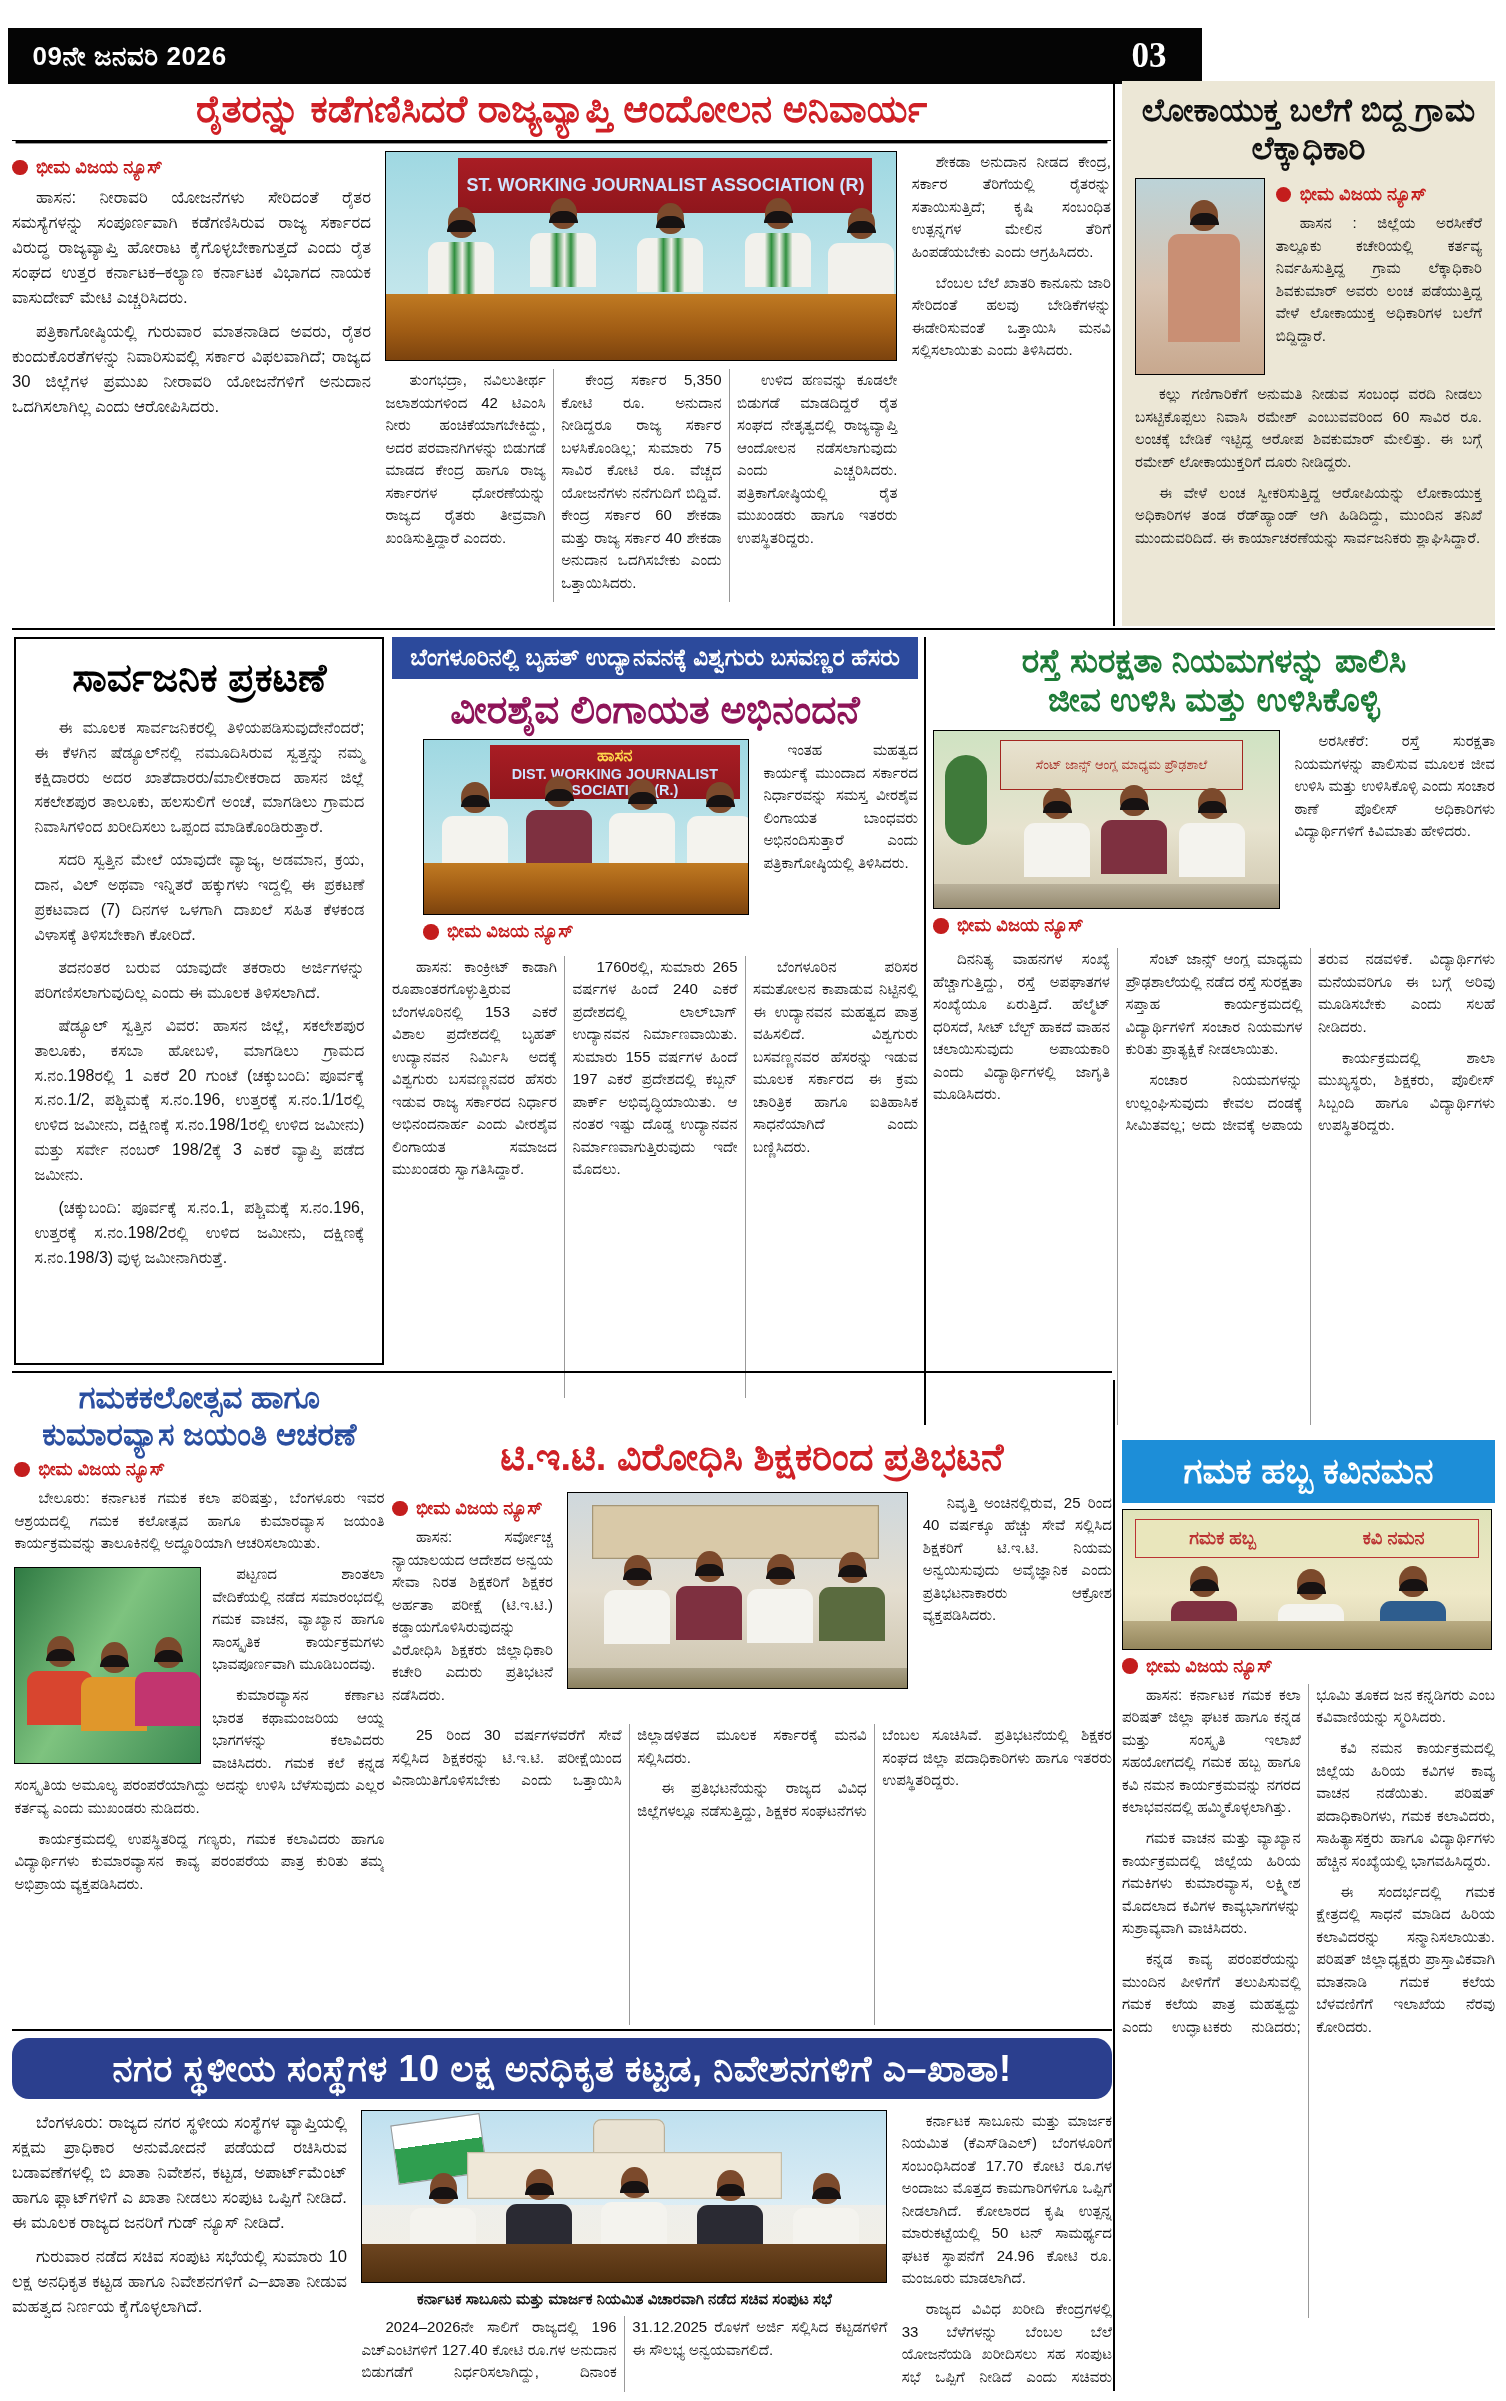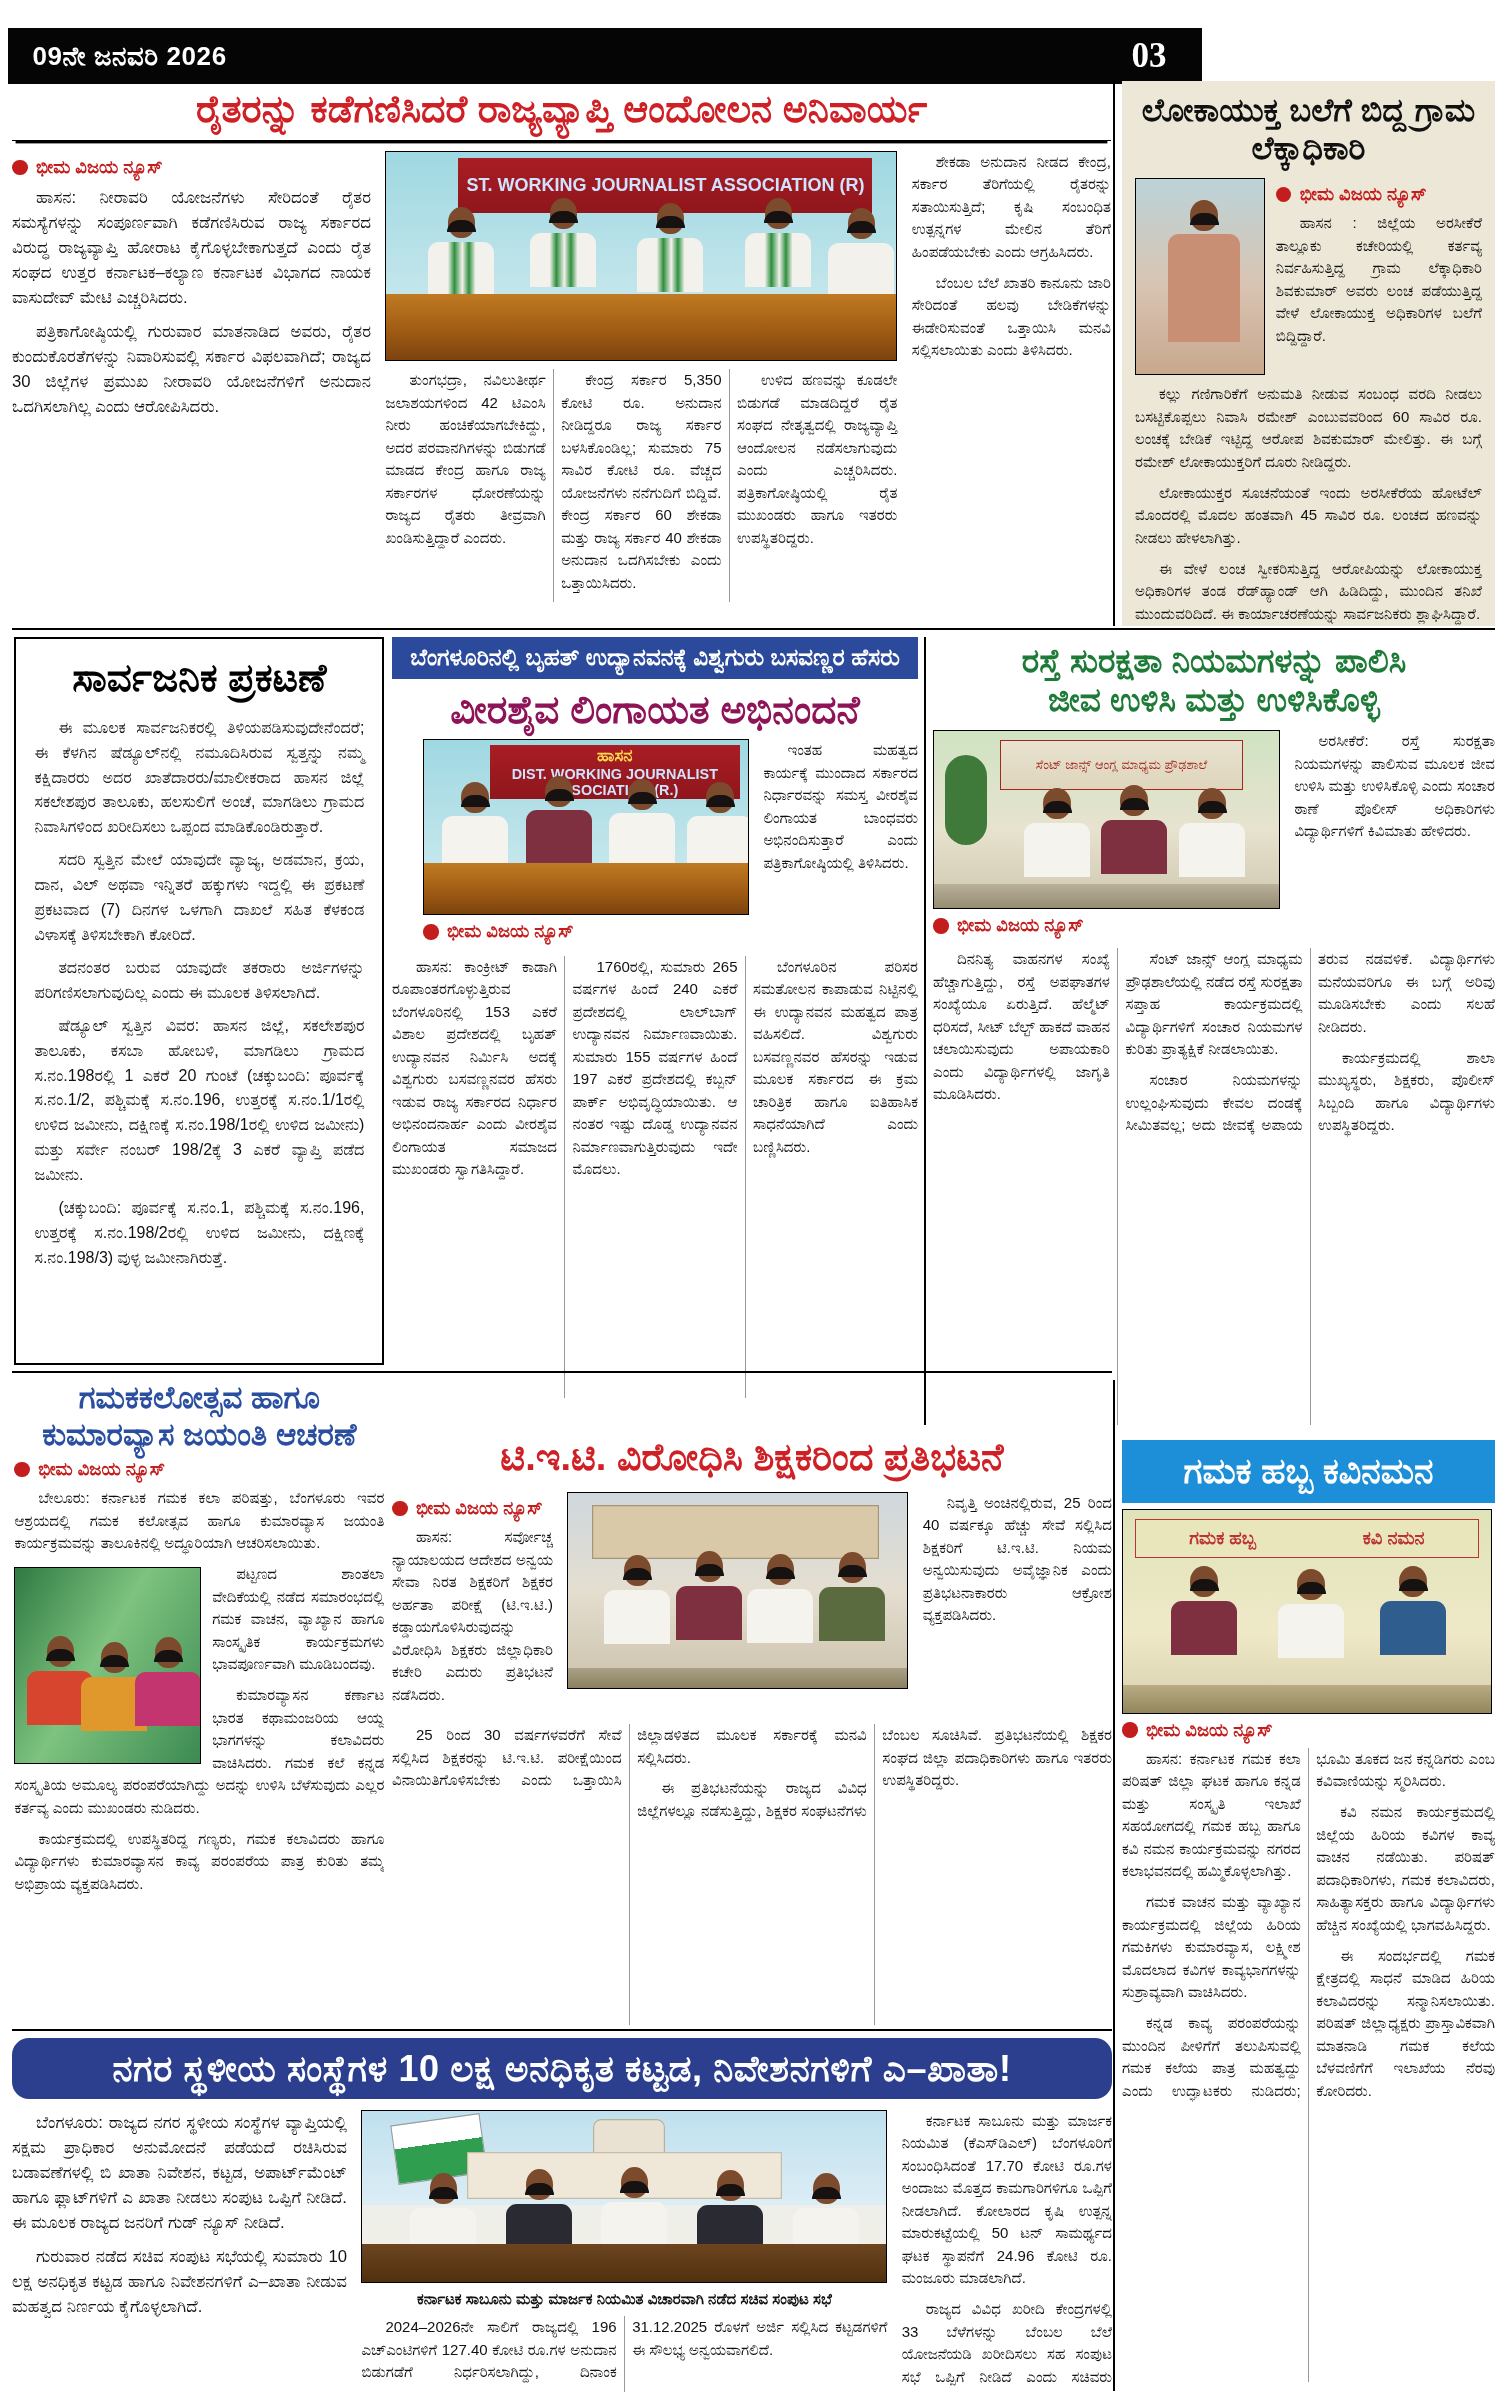--- a/index.html
+++ b/index.html
@@ -156,21 +156,20 @@
           <span class="dot"></span>
           <span>ಭೀಮ ವಿಜಯ ನ್ಯೂಸ್</span>
         </div>
         <div class="body-txt" style="font-size:15px;">
           <p>ಹಾಸನ : ಜಿಲ್ಲೆಯ ಅರಸೀಕೆರೆ ತಾಲ್ಲೂಕು ಕಚೇರಿಯಲ್ಲಿ ಕರ್ತವ್ಯ ನಿರ್ವಹಿಸುತ್ತಿದ್ದ ಗ್ರಾಮ ಲೆಕ್ಕಾಧಿಕಾರಿ ಶಿವಕುಮಾರ್ ಅವರು ಲಂಚ ಪಡೆಯುತ್ತಿದ್ದ ವೇಳೆ ಲೋಕಾಯುಕ್ತ ಅಧಿಕಾರಿಗಳ ಬಲೆಗೆ ಬಿದ್ದಿದ್ದಾರೆ.</p>
         </div>
       </div>
     </div>
     <div class="body-txt" style="font-size:15px; margin-top:8.4px;">
       <p>ಕಲ್ಲು ಗಣಿಗಾರಿಕೆಗೆ ಅನುಮತಿ ನೀಡುವ ಸಂಬಂಧ ವರದಿ ನೀಡಲು ಬಸಟ್ಟಿಕೊಪ್ಪಲು ನಿವಾಸಿ ರಮೇಶ್ ಎಂಬುವವರಿಂದ 60 ಸಾವಿರ ರೂ. ಲಂಚಕ್ಕೆ ಬೇಡಿಕೆ ಇಟ್ಟಿದ್ದ ಆರೋಪ ಶಿವಕುಮಾರ್ ಮೇಲಿತ್ತು. ಈ ಬಗ್ಗೆ ರಮೇಶ್ ಲೋಕಾಯುಕ್ತರಿಗೆ ದೂರು ನೀಡಿದ್ದರು.</p>
-      <p>ಲೋಕಾಯುಕ್ತರ ಸೂಚನೆಯಂತೆ ಇಂದು ಅರಸೀಕೆರೆಯ ಹೋಟೆಲ್ ಮೊಂದರಲ್ಲಿ ಮೊದಲ ಹಂತವಾಗಿ 45 ಸಾವಿರ ರೂ. ಲಂಚದ ಹಣವನ್ನು ನೀಡಲು ಹೇಳಲಾಗಿತ್ತು.</p>
       <p>ಈ ವೇಳೆ ಲಂಚ ಸ್ವೀಕರಿಸುತ್ತಿದ್ದ ಆರೋಪಿಯನ್ನು ಲೋಕಾಯುಕ್ತ ಅಧಿಕಾರಿಗಳ ತಂಡ ರೆಡ್‌ಹ್ಯಾಂಡ್ ಆಗಿ ಹಿಡಿದಿದ್ದು, ಮುಂದಿನ ತನಿಖೆ ಮುಂದುವರಿದಿದೆ. ಈ ಕಾರ್ಯಾಚರಣೆಯನ್ನು ಸಾರ್ವಜನಿಕರು ಶ್ಲಾಘಿಸಿದ್ದಾರೆ.</p>
     </div>
   </div>
 
   <div class="hrule" style="left:12px; top:628px; width:1483px; height:2.4px;"></div>
 
   <div class="art" style="left:14.4px; top:637px; width:370px; height:728px;">
     <div class="notice-box" style="height:100%;">
       <div class="headline" style="font-size:39px; color:#000; margin-bottom:15.5px;">ಸಾರ್ವಜನಿಕ ಪ್ರಕಟಣೆ</div>
       <div class="body-txt" style="font-size:16px; line-height:1.55;">
@@ -368,21 +367,21 @@
     <div class="body-txt cols3" style="margin-top:9.6px; height:311px; font-size:15px;">
       <p>25 ರಿಂದ 30 ವರ್ಷಗಳವರೆಗೆ ಸೇವೆ ಸಲ್ಲಿಸಿದ ಶಿಕ್ಷಕರನ್ನು ಟಿ.ಇ.ಟಿ. ಪರೀಕ್ಷೆಯಿಂದ ವಿನಾಯಿತಿಗೊಳಿಸಬೇಕು ಎಂದು ಒತ್ತಾಯಿಸಿ ಜಿಲ್ಲಾಡಳಿತದ ಮೂಲಕ ಸರ್ಕಾರಕ್ಕೆ ಮನವಿ ಸಲ್ಲಿಸಿದರು.</p>
       <p>ಈ ಪ್ರತಿಭಟನೆಯನ್ನು ರಾಜ್ಯದ ವಿವಿಧ ಜಿಲ್ಲೆಗಳಲ್ಲೂ ನಡೆಸುತ್ತಿದ್ದು, ಶಿಕ್ಷಕರ ಸಂಘಟನೆಗಳು ಬೆಂಬಲ ಸೂಚಿಸಿವೆ. ಪ್ರತಿಭಟನೆಯಲ್ಲಿ ಶಿಕ್ಷಕರ ಸಂಘದ ಜಿಲ್ಲಾ ಪದಾಧಿಕಾರಿಗಳು ಹಾಗೂ ಇತರರು ಉಪಸ್ಥಿತರಿದ್ದರು.</p>
     </div>
   </div>
 
   <div class="vrule" style="left:1113px; top:1380px; width:1.8px; height:1011px;"></div>
 
   <div class="art" style="left:1122px; top:1440px; width:373px; height:951px;">
     <div class="bluebanner">ಗಮಕ ಹಬ್ಬ ಕವಿನಮನ</div>
-    <div class="photo" style="width:370px; height:205px; margin-top:6px;">
+    <div class="photo" style="width:370px; height:141px; margin-top:6px;">
       <div style="position:absolute; inset:0; background:linear-gradient(#dfe3b9,#efe9c8 60%,#d6cfae);"></div>
       <div style="position:absolute; left:12px; top:9.6px; right:12px; height:39px; background:#e9e6bc; border:1.2px solid #b33; color:#b33; display:flex; justify-content:space-around; align-items:center; font-weight:bold; font-size:18px;">
         <span>ಗಮಕ ಹಬ್ಬ</span>
         <span>ಕವಿ ನಮನ</span>
       </div>
       <div class="person maroon" style="left:48px; top:72px;">
           <div class="hair"></div>
           <div class="head"></div>
           <div class="torso"></div>
         </div>

